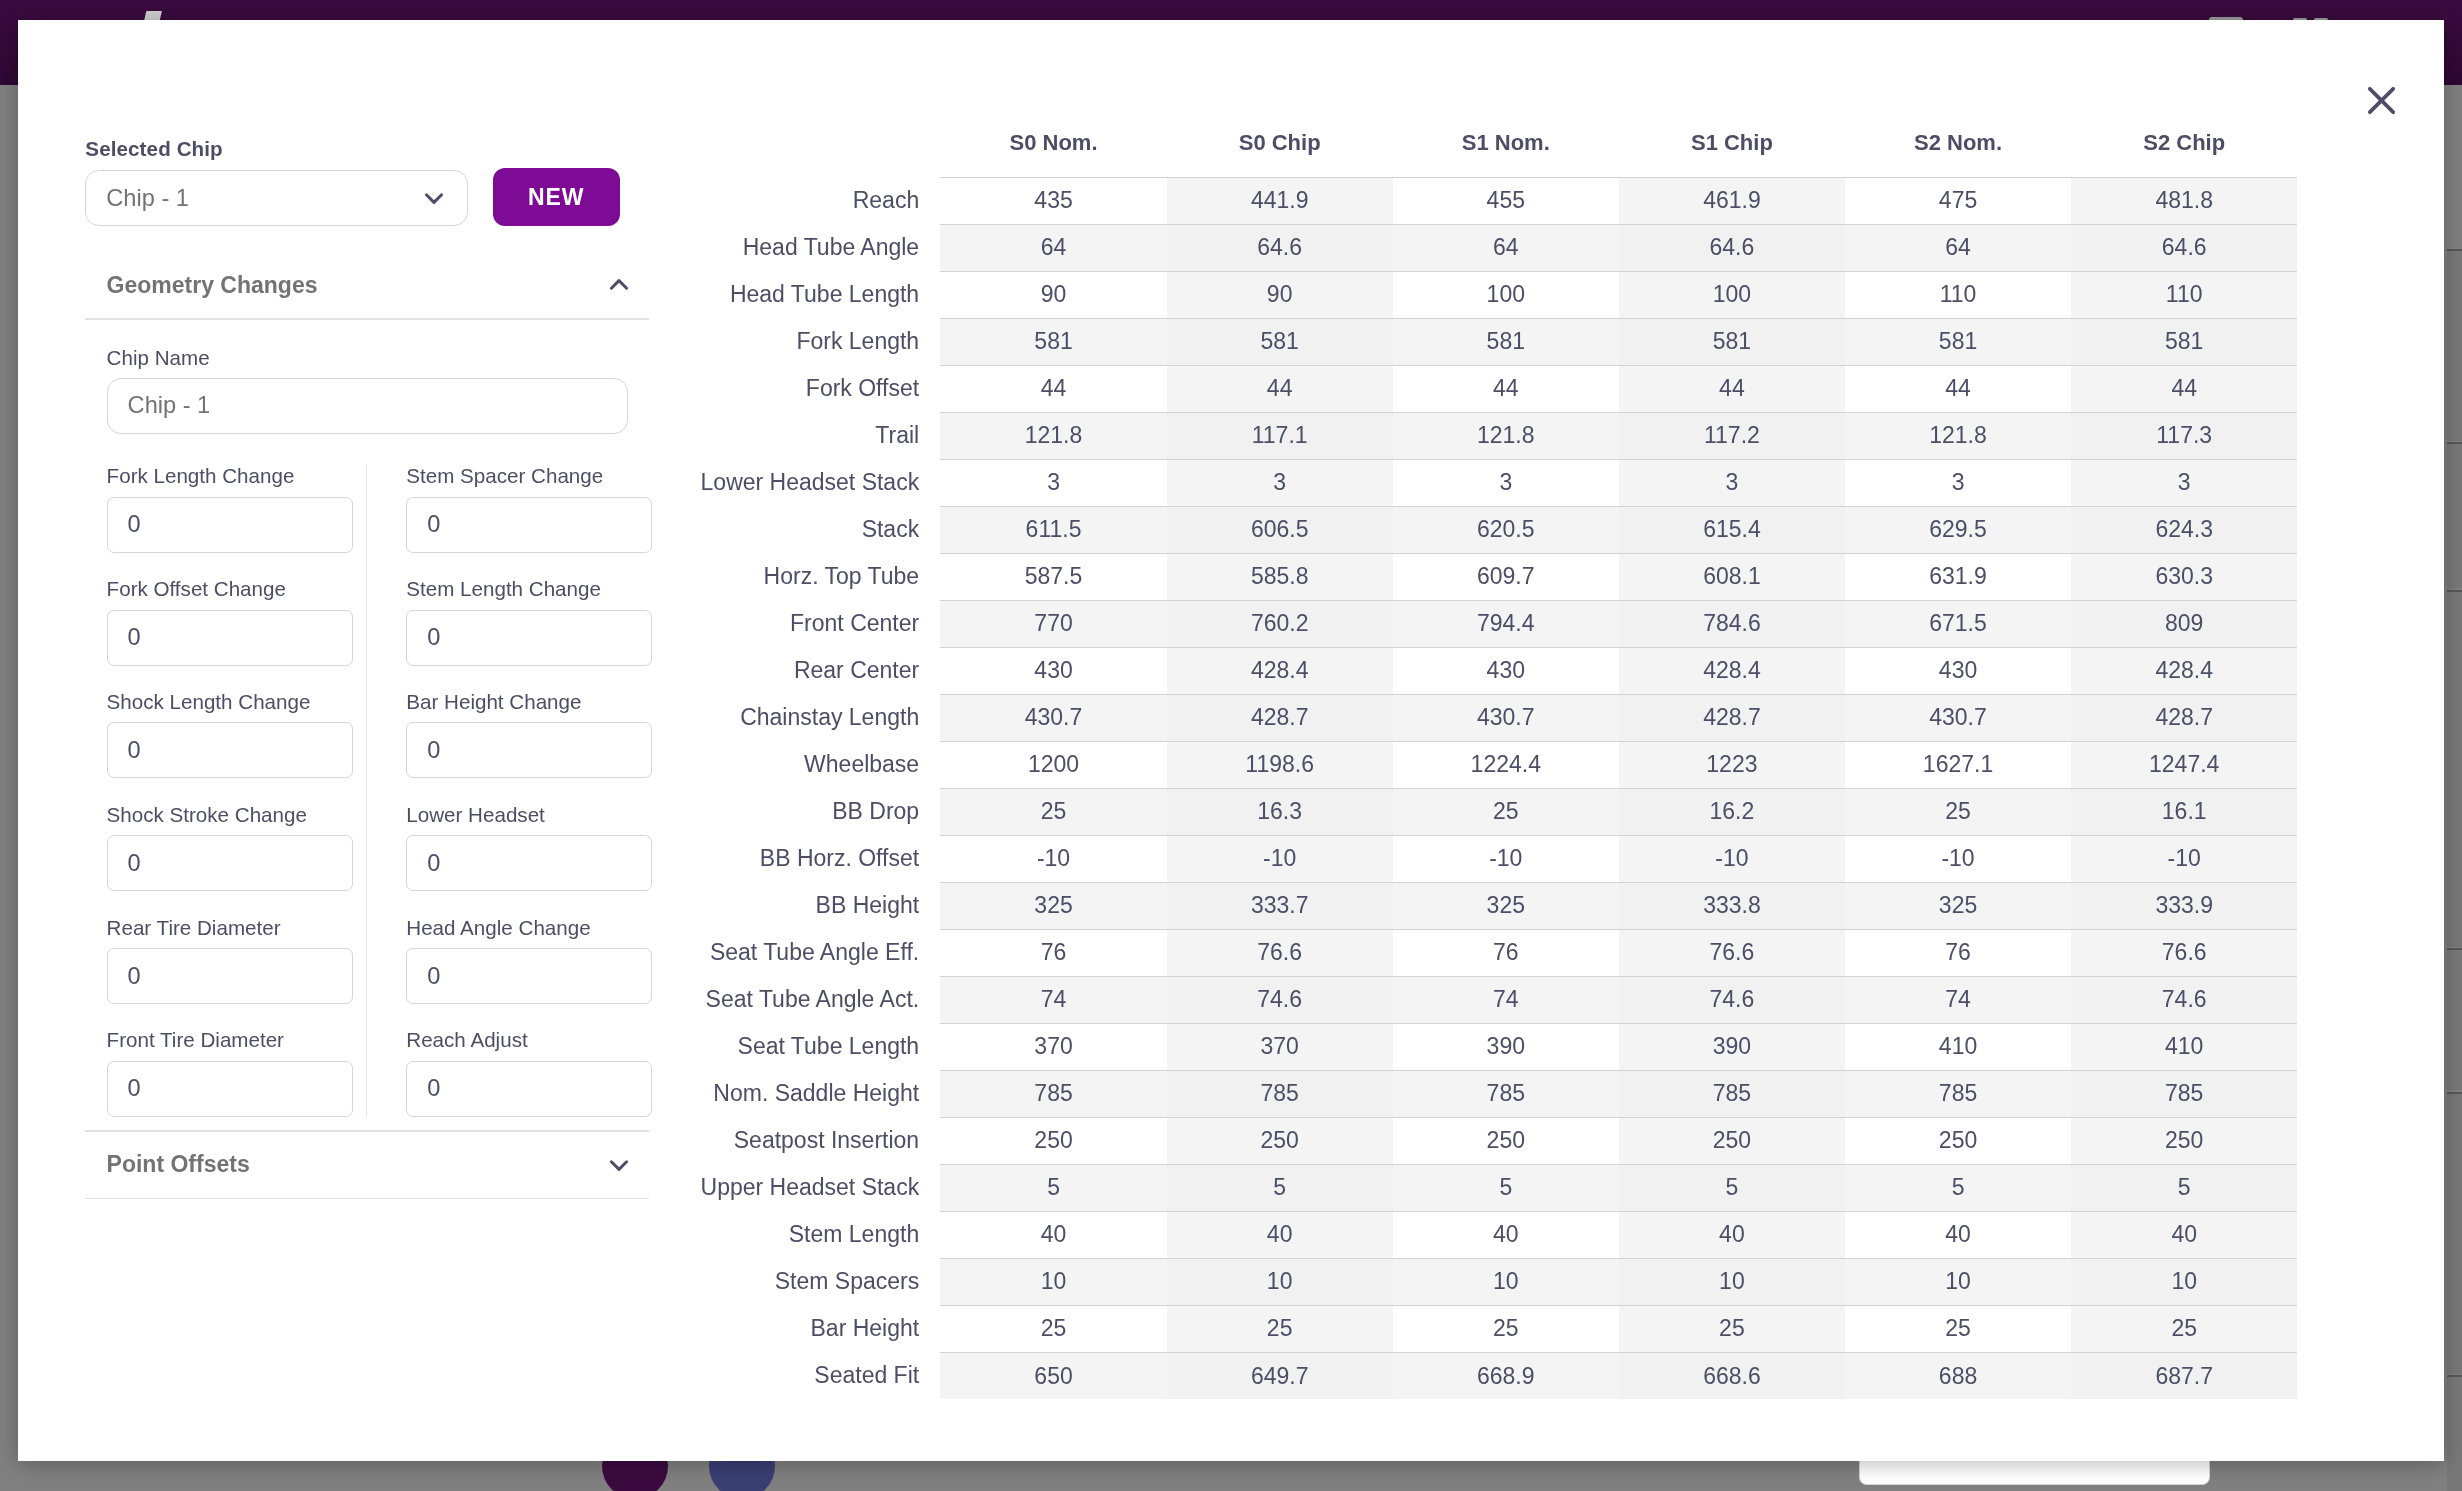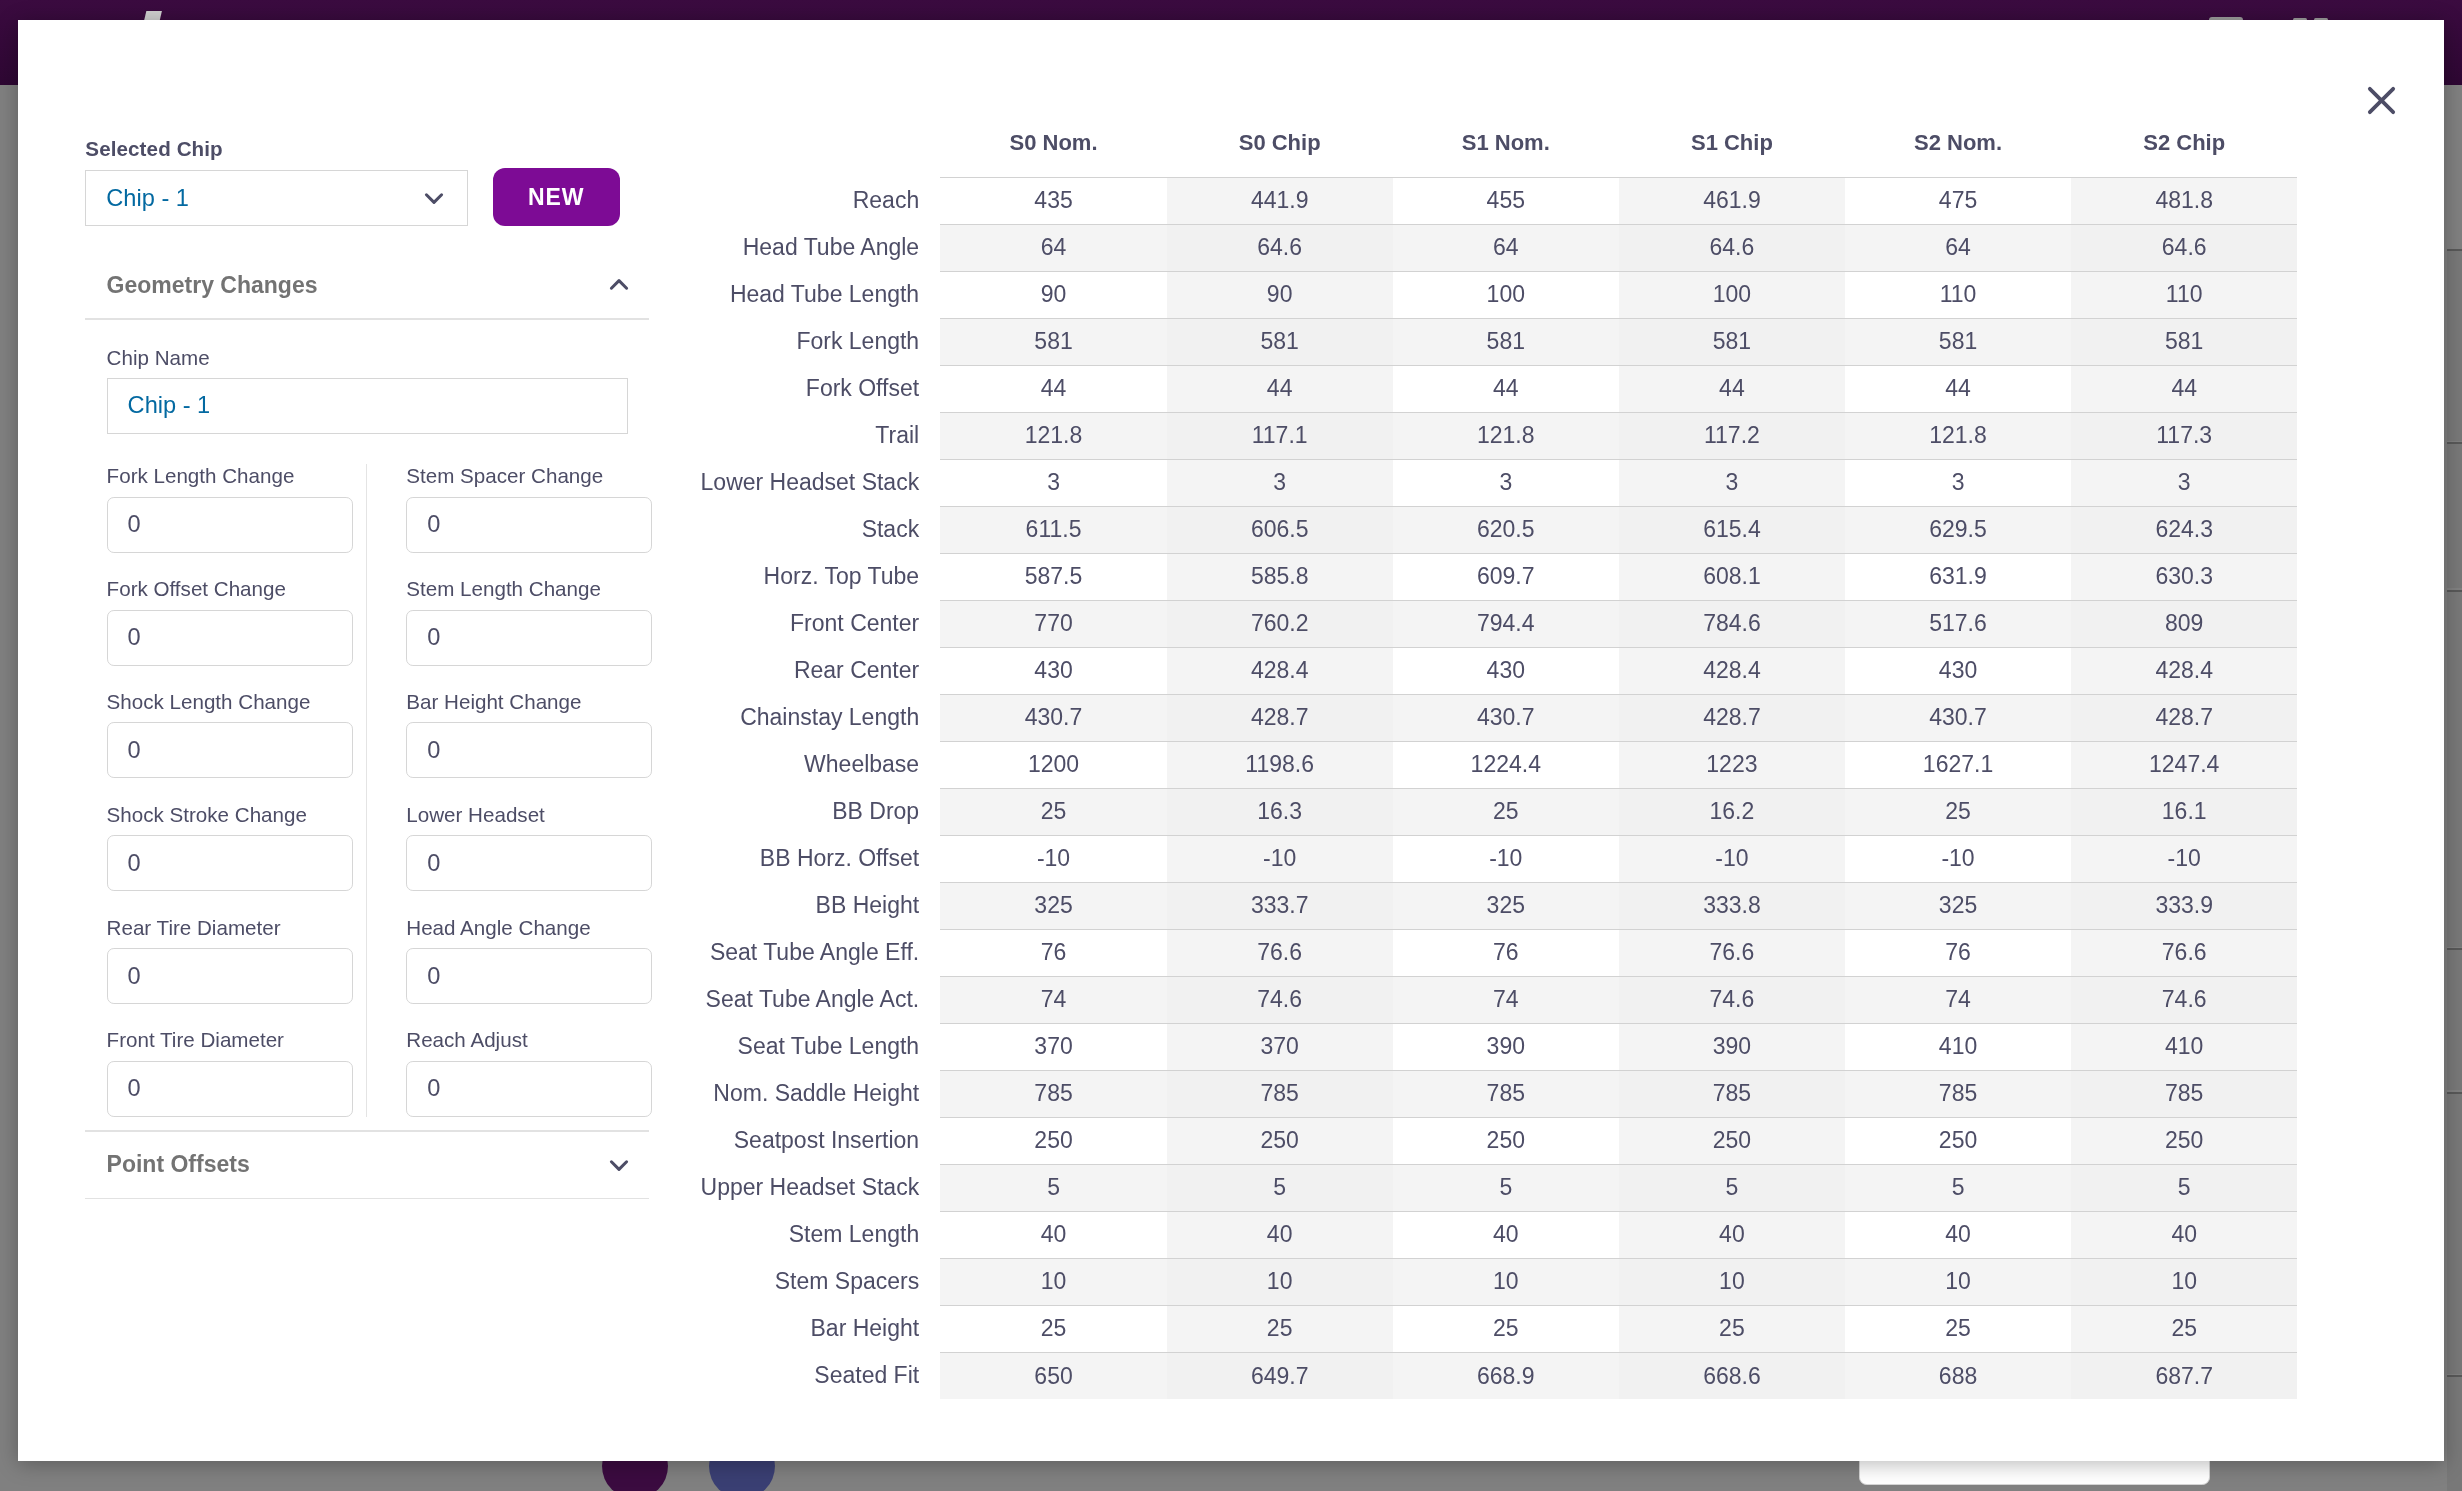--- a/index.html
+++ b/index.html
@@ -64,24 +64,24 @@
   }
   .field-label {
     font-size: 20.6px; font-weight: 700; color: #4d4d66;
     letter-spacing: 0.1px; margin-bottom: 9.1px;
   }
   .sm-label {
     font-size: 20.6px; font-weight: 400; color: #4d4d66; margin-bottom: 8.4px;
   }
   .text-input, .select-box {
     width: 100%; height: 56px;
-    border: 1.5px solid #d6d6d6; border-radius: 0;
+    border: 1.5px solid #d6d6d6; border-radius: 14px;
     background: #fff;
     font-family: "Liberation Sans", sans-serif;
-    font-size: 23.6px; color: #0369a1;
+    font-size: 23.6px; color: #737373;
     padding: 0 20px;
     display: flex; align-items: center;
   }
   .select-box { justify-content: space-between; cursor: pointer; }
   #select-row { display: flex; align-items: flex-end; gap: 24.4px; }
   #chip-select-wrap { width: 383px; }
   #new-button {
     width: 127px; height: 58px;
     background: #7d0b95; color: #fff;
     border: none; border-radius: 12px;
@@ -387,21 +387,21 @@
             <td class="chipcol">608.1</td>
             <td>631.9</td>
             <td class="chipcol">630.3</td>
           </tr>
           <tr class="stripe">
             <td class="rowlabel">Front Center</td>
             <td>770</td>
             <td class="chipcol">760.2</td>
             <td>794.4</td>
             <td class="chipcol">784.6</td>
-            <td>517.6</td>
+            <td>671.5</td>
             <td class="chipcol">809</td>
           </tr>
           <tr>
             <td class="rowlabel">Rear Center</td>
             <td>430</td>
             <td class="chipcol">428.4</td>
             <td>430</td>
             <td class="chipcol">428.4</td>
             <td>430</td>
             <td class="chipcol">428.4</td>

